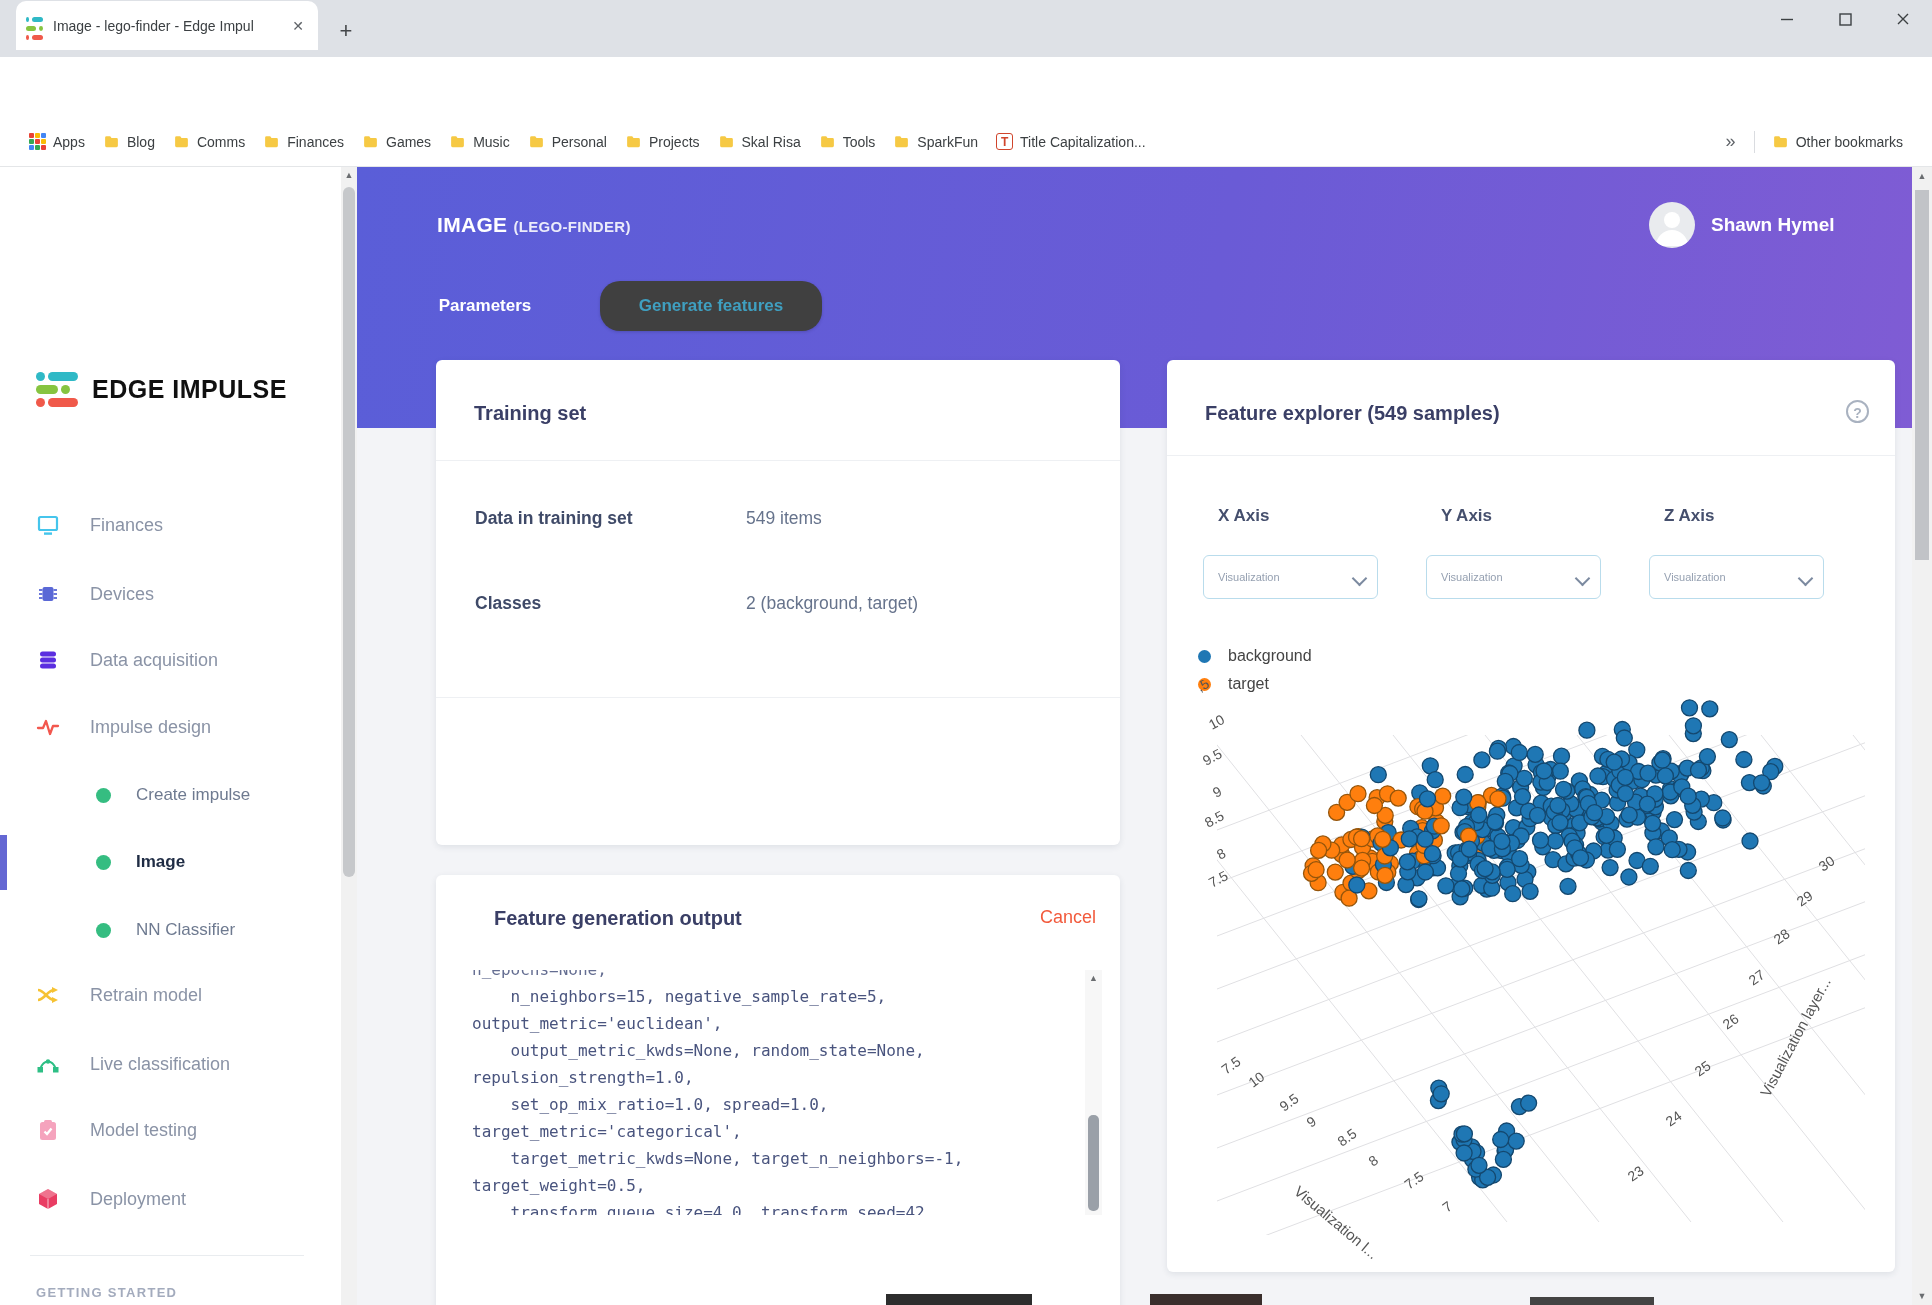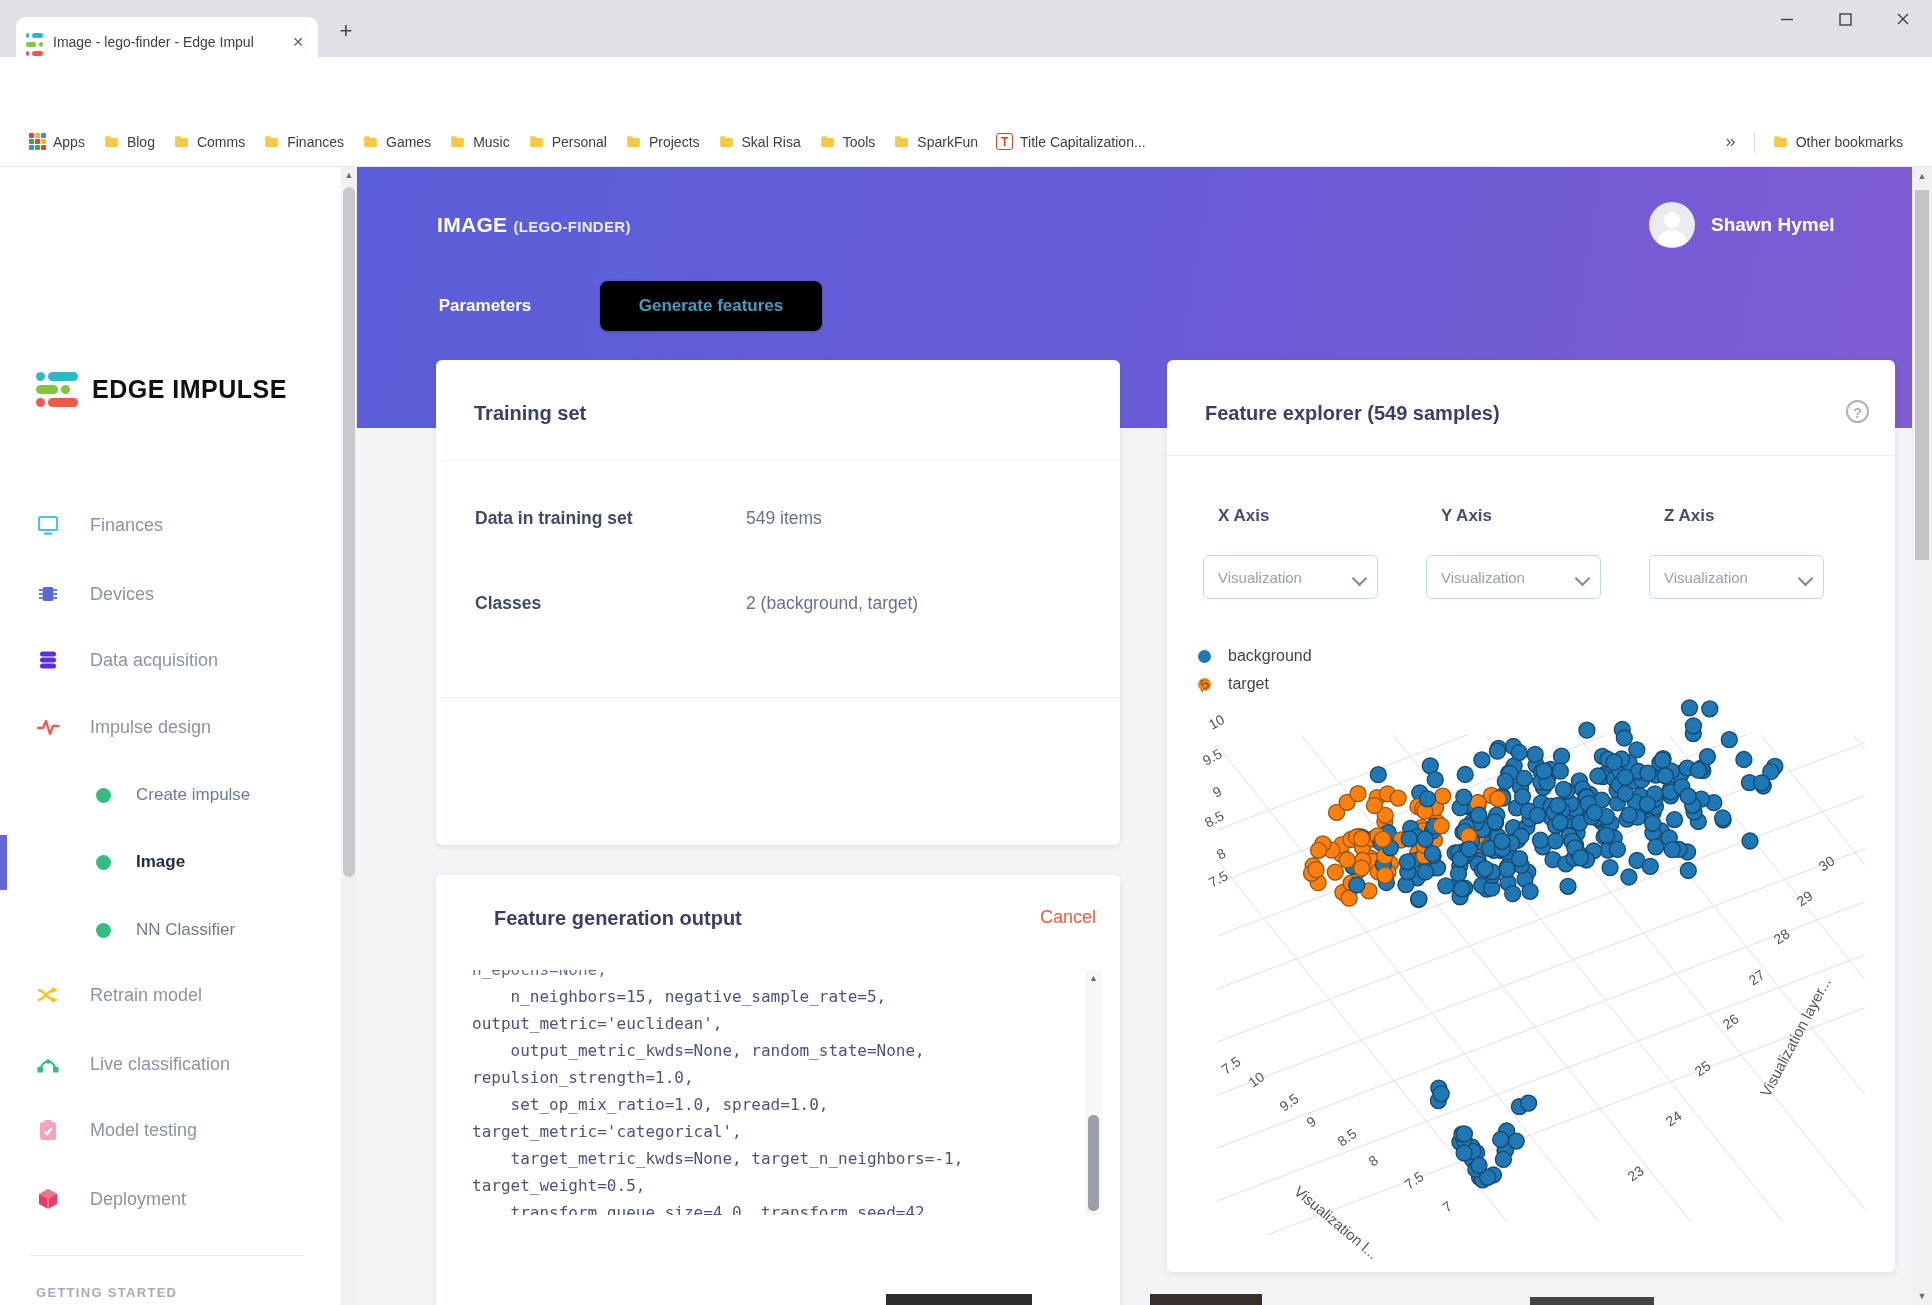--- a/index.html
+++ b/index.html
@@ -2,21 +2,21 @@
 <html><head>
 <meta charset="utf-8">
 <style>
   html,body{margin:0;padding:0;background:#fff;}
   #screen{position:relative;width:1932px;height:1305px;overflow:hidden;
           font-family:"Liberation Sans",sans-serif;background:#fff;}
   .abs{position:absolute;}
 
   
   #tabbar{position:absolute;left:0;top:0;width:1932px;height:57px;background:#dee1e6;}
-  #tab{position:absolute;left:16px;top:17px;width:302px;height:49px;background:#fff;
+  #tab{position:absolute;left:16px;top:1px;width:302px;height:49px;background:#fff;
        border-radius:10px 10px 0 0;display:flex;align-items:center;padding:0 10px;box-sizing:border-box;}
   #tab-title{font-size:14px;color:#3c4043;white-space:nowrap;overflow:hidden;flex:1;margin-left:10px;}
   .tab-close{color:#5f6368;font-size:14px;width:20px;height:20px;line-height:20px;text-align:center;border-radius:50%;}
   #newtab{position:absolute;left:332px;top:18px;width:28px;height:28px;color:#44474a;font-size:22px;
           line-height:26px;text-align:center;border-radius:50%;}
   .winbtn{position:absolute;top:0;width:58px;height:38px;display:flex;align-items:center;justify-content:center;color:#3c4043;}
   #toolbar{position:absolute;left:0;top:57px;width:1932px;height:60px;background:#fff;}
   .navbtn{position:absolute;top:73px;width:38px;height:38px;display:flex;align-items:center;justify-content:center;border-radius:50%;}
   #addressbar{position:absolute;left:140px;top:73px;width:1532px;height:38px;background:#f1f3f4;border-radius:19px;
               display:flex;align-items:center;box-sizing:border-box;padding:0 14px;}
@@ -56,21 +56,21 @@
   .sbar-track{position:absolute;background:#f1f1f1;}
   .sbar-thumb{position:absolute;background:#c1c3c7;border-radius:0px;}
   .sbar-arrow{position:absolute;width:100%;text-align:center;color:#6a6d70;font-size:9px;line-height:16px;}
 
   
   #proj-title{position:absolute;left:437px;top:213px;color:#fff;font-size:21px;font-weight:bold;letter-spacing:.3px;}
   #proj-suffix{font-size:15px;font-weight:600;color:rgba(255,255,255,.88);letter-spacing:.3px;}
   .htab{position:absolute;top:281px;height:50px;display:flex;align-items:center;justify-content:center;
         font-size:17px;font-weight:bold;}
   #htab-parameters{left:420px;width:130px;color:#fff;}
-  #htab-generate{left:600px;width:222px;background:#000000;border-radius:8px;color:#3f9fc0;box-shadow:0 1px 3px rgba(30,30,80,.25);}
+  #htab-generate{left:600px;width:222px;background:#404040;border-radius:20px;color:#3f9fc0;box-shadow:0 1px 3px rgba(30,30,80,.25);}
   #user{position:absolute;left:1649px;top:202px;display:flex;align-items:center;gap:16px;}
   #user-avatar{width:46px;height:46px;border-radius:50%;background:#e9ebee;overflow:hidden;position:relative;}
   #user-name{color:#fff;font-size:19px;font-weight:bold;}
 
   
   .card{position:absolute;background:#fff;border-radius:6px;box-shadow:0 2px 6px rgba(44,62,80,.10);}
   .card-title{position:absolute;left:38px;font-size:20px;font-weight:600;color:#3a3f66;}
   .divider{position:absolute;left:0;width:100%;height:1px;background:#eef0f3;}
   #training-card{left:436px;top:360px;width:684px;height:485px;}
   .trow-label{position:absolute;left:39px;font-size:17.5px;font-weight:600;color:#3f4a68;}
@@ -82,21 +82,21 @@
   #console{position:absolute;left:36px;top:95px;width:614px;height:245px;overflow:hidden;
            font-family:"DejaVu Sans Mono",monospace;font-size:16px;line-height:27px;color:#49547e;white-space:pre;}
   .console-clip{margin-top:-14px;opacity:.85;}
 
   #explorer-card{left:1167px;top:360px;width:728px;height:912px;}
   #help-icon{position:absolute;left:1846px;top:400px;width:23px;height:23px;border:2px solid #a9b2c0;border-radius:50%;
              color:#a9b2c0;font-size:14px;font-weight:bold;text-align:center;line-height:23px;box-sizing:border-box;}
   .axis-label{position:absolute;top:146px;font-size:17px;font-weight:bold;color:#454f6d;}
   .axis-select{position:absolute;top:195px;width:175px;height:44px;border:1px solid #b9dcec;border-radius:6px;
                background:#fff;box-sizing:border-box;display:flex;align-items:center;overflow:hidden;}
-  .axis-select .val{font-size:15px;color:#95a0b1;margin-left:14px;white-space:nowrap;overflow:hidden;width:118px;}
+  .axis-select .val{font-size:11px;color:#95a0b1;margin-left:14px;white-space:nowrap;overflow:hidden;width:118px;}
   .chev{position:absolute;right:12px;top:17px;width:9px;height:9px;border-right:2px solid #7c8aa0;border-bottom:2px solid #7c8aa0;transform:rotate(45deg);}
   .legend-row{position:absolute;left:31px;display:flex;align-items:center;gap:17px;}
   .legend-dot{width:13px;height:13px;border-radius:50%;}
   .legend-text{font-size:16px;color:#444;}
   #plot{position:absolute;left:10px;top:320px;}
   .tick{font-size:14px;fill:#555;}
   .axtitle{font-size:15px;fill:#555;}
 
   .cutbar{position:absolute;height:11px;}
 </style>

